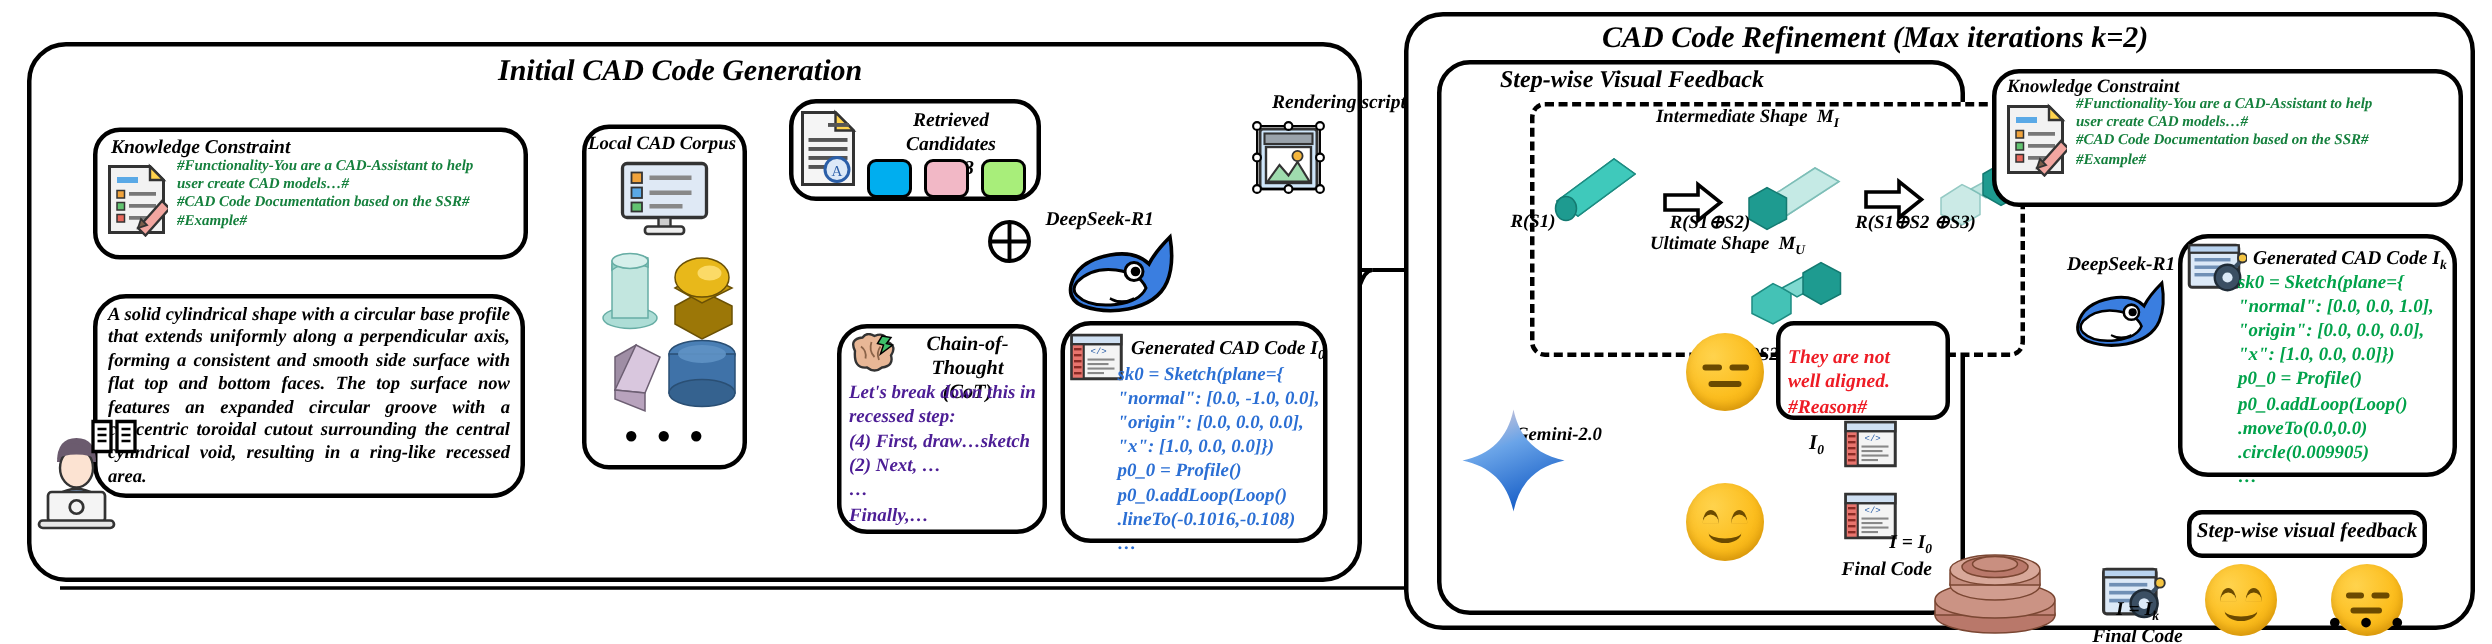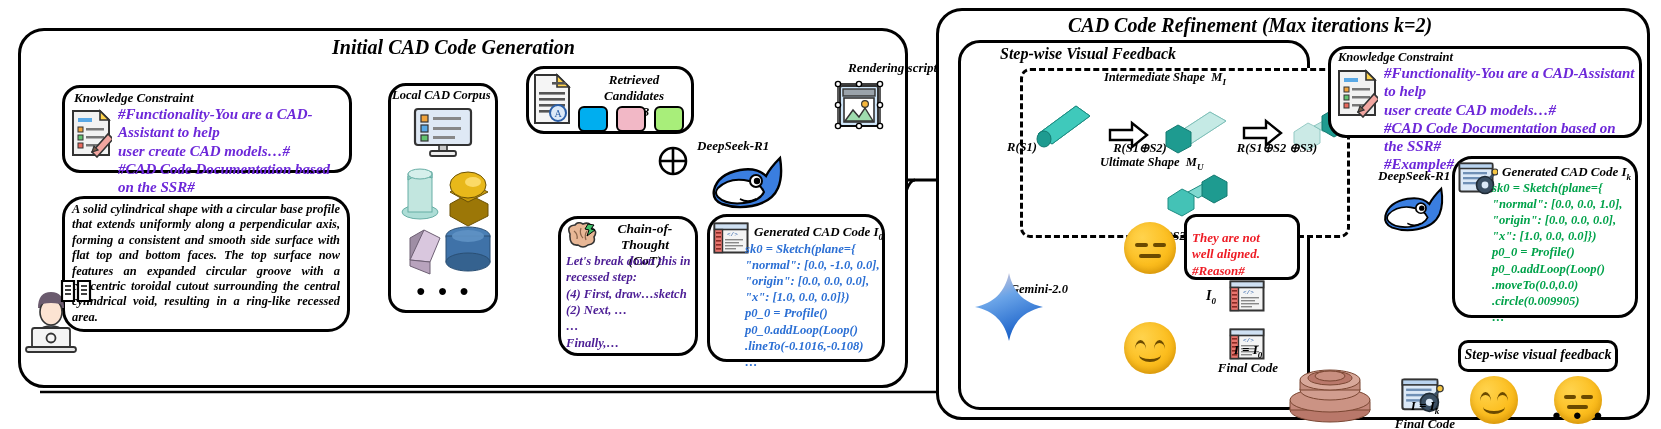--- a/index.html
+++ b/index.html
@@ -14,21 +14,21 @@
   .box{position:absolute;border:3px solid #000;border-radius:18px;background:#fff;box-sizing:border-box;}
   .dashbox{position:absolute;border:3px dashed #000;border-radius:10px;background:#fff;box-sizing:border-box;}
 
   .ttl{position:absolute;font-style:italic;font-weight:bold;white-space:nowrap;}
   .big-ttl{font-size:20px;}
   .sec-ttl{font-size:16px;}
   .lbl{position:absolute;font-style:italic;font-weight:bold;font-size:12.5px;white-space:nowrap;}
   .lbl-c{position:absolute;font-style:italic;font-weight:bold;font-size:12.5px;text-align:center;}
 
   .bodytext{position:absolute;font-style:italic;font-weight:bold;line-height:1.22;}
-  .pink{color:#6d28d9;font-size:15px;}
+  .pink{color:#15803d;font-size:10px;}
   .blue{color:#2b6fd4;font-size:12.6px;}
   .green{color:#00a24a;font-size:12.6px;}
   .orange{color:#4c1d95;font-size:12.6px;}
   .red{color:#ee1c25;font-size:13px;}
   .blk{color:#000;font-size:12.4px;}
 
   .swatch{position:absolute;border:2.5px solid #000;border-radius:6px;}
 
   
   .callout{position:absolute;border:3px solid #000;border-radius:18px;background:#fff;box-sizing:border-box;}
@@ -432,21 +432,21 @@
         <rect x="3" y="26" width="5" height="1.6"></rect>
       </g>
     <text x="14" y="14" font-size="6" fill="#2b5fa8" font-family="Liberation Mono, monospace">&lt;/&gt;</text>
     <g fill="#888">
         <rect x="12" y="17" width="18" height="1.4"></rect>
         <rect x="12" y="20" width="14" height="1.4"></rect>
         <rect x="12" y="23" width="18" height="1.4"></rect>
         <rect x="12" y="26" width="11" height="1.4"></rect>
       </g>
   </svg>
-  <div class="lbl-c" style="left:1208px;top:342px;width:80px;font-size:13px;">
+  <div class="lbl-c" style="left:1208px;top:353px;width:80px;font-size:13px;text-align:right;">
     <div><span>I = I</span><span class="sub">0</span></div>
     <div>Final Code</div>
   </div>
 
   <div class="lbl" style="left:1378px;top:168px;font-size:13px;">DeepSeek-R1</div>
   <svg style="position:absolute;left:1382px;top:184px;width:66px;height:50px;" viewBox="0 0 78 54">
     <path d="M70 3 q-10 10 -14 18 q-9 -9 -26 -6 q-22 4 -26 20 q-2 10 8 14 q14 5 30 2 q20 -4 26 -18 q5 -12 2 -30z" fill="#3a7ee0" stroke="#000" stroke-width="2.4"></path>
     <path d="M8 33 q10 -10 26 -8 q16 2 20 12 q-4 9 -20 11 q-18 2 -26 -6 q-4 -4 0 -9z" fill="#fff" stroke="#000" stroke-width="2"></path>
     <circle cx="46" cy="26" r="6" fill="#fff" stroke="#000" stroke-width="2"></circle>
     <circle cx="47" cy="26" r="3.2" fill="#000"></circle>

